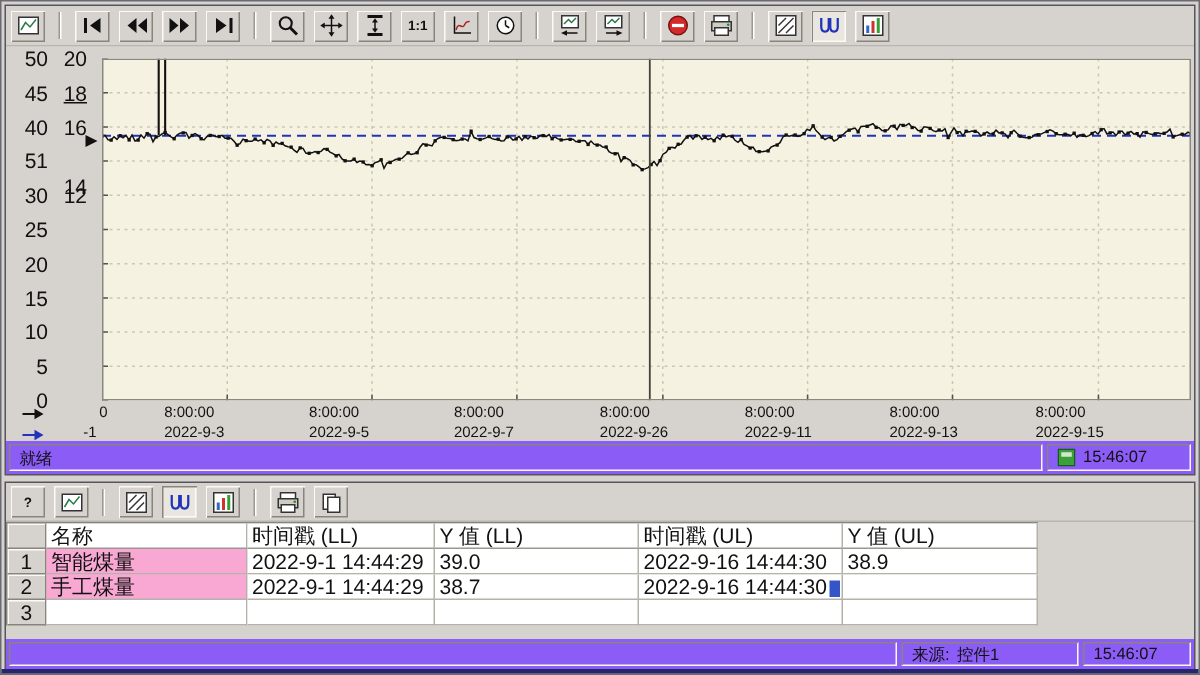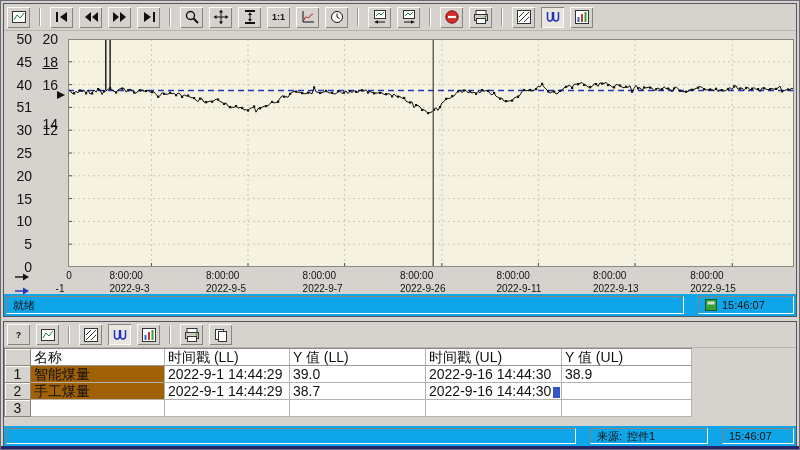--- a/index.html
+++ b/index.html
@@ -21,33 +21,33 @@
   
   #chart-region{position:relative;height:263px;background:#d6d3ce;overflow:hidden}
   #plot{position:absolute;left:64px;top:8px;background:#f5f2e2}
   .ylab{position:absolute;font-size:14px;color:#111;width:22px;text-align:right;height:11px;line-height:11px}
   #y-outer{position:absolute;left:6px;top:0;width:22px;height:100%}
   #y-inner{position:absolute;left:32px;top:0;width:22px;height:100%}
   .xtick{position:absolute;width:84px;text-align:left;font-size:10px;color:#111;line-height:13px}
   .xedge{position:absolute;font-size:10px;color:#111;line-height:13px;text-align:center}
   .penmark{position:absolute;width:16px;height:10px}
   
-  .statusbar{position:absolute;left:0;right:0;bottom:0;height:22px;display:flex;gap:14px;padding:2px;background:#0ea5e9}
+  .statusbar{position:absolute;left:0;right:0;bottom:0;height:22px;display:flex;gap:3px;padding:2px;background:#8b5cf6}
   .spanel{border:1px solid;border-color:#87857e #fbfaf7 #fbfaf7 #87857e;padding:1px 6px;font-size:11px;
           display:flex;align-items:center;gap:5px;color:#111;white-space:nowrap}
   .grow{flex:1}
   
   #grid-table{position:absolute;top:26px;left:0;border-top:1px solid #87857e;border-left:1px solid #87857e}
   .trow{display:grid;grid-template-columns:26px 134px 125px 136px 136px 130px}
   .tcell{border-right:1px solid #b5b2a9;border-bottom:1px solid #b5b2a9;background:#fff;font-size:14px;
          padding:2px 3px;height:17px;line-height:12px;overflow:hidden;white-space:nowrap;color:#111}
   .hcell{background:#fff;border-bottom:1px solid #9a988f}
   .gutter{background:#d6d3ce;text-align:center;border-right:1px solid #87857e;border-bottom:1px solid #87857e;
           box-shadow:inset 1px 1px 0 #fbfaf7}
-  .nsel{background:#a16207}
+  .nsel{background:#f9a8d4}
   .caret{display:inline-block;width:7px;height:11px;background:#3355c8;margin-left:2px;vertical-align:middle}
   #grid-window .statusbar{height:20px}
 </style>
 </head>
 <body>
 
 <div id="app">
 
   <div class="win" id="chart-window">
     <div class="toolbar" id="toolbar-top">

